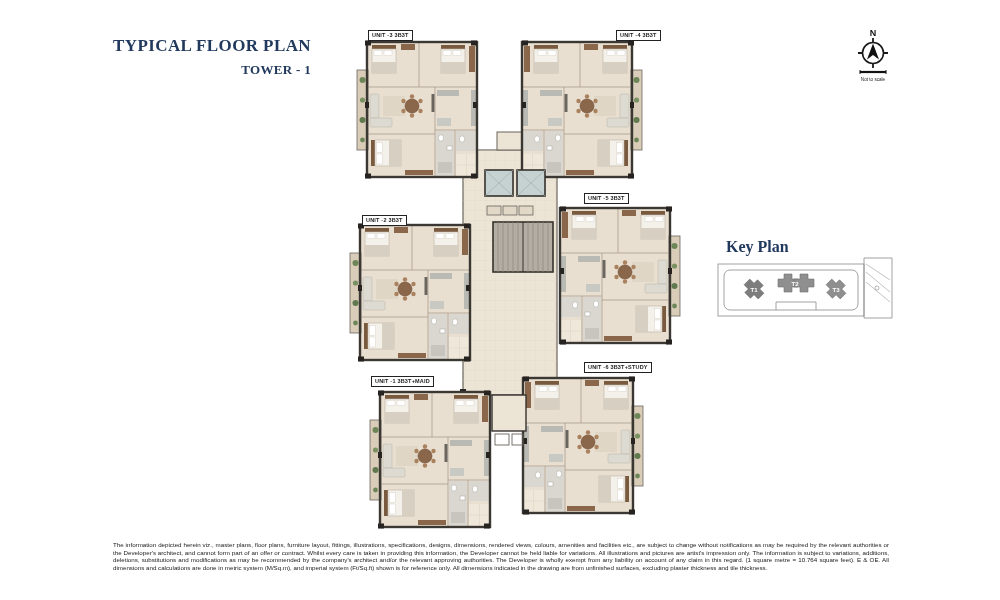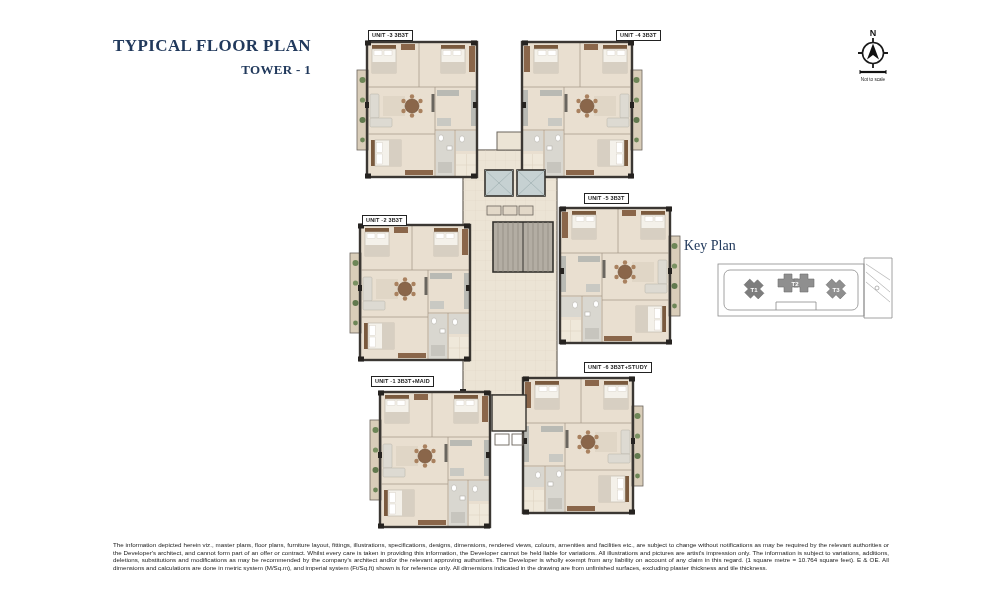--- a/index.html
+++ b/index.html
@@ -11,22 +11,22 @@
   .hdr h2{margin:6px 0 0 0;font-family:"Liberation Serif",serif;font-size:13px;font-weight:bold;letter-spacing:.3px;}
   
   .compass{position:absolute;left:852px;top:26px;width:42px;height:58px;text-align:center;}
   
   .plan{position:absolute;left:345px;top:20px;}
   
   .ulabel{position:absolute;background:#ffffff;border:1px solid #222;color:#1c1c1c;
           font-size:5.5px;font-weight:bold;letter-spacing:.2px;padding:1px 3px;line-height:1.2;
           white-space:nowrap;z-index:5;}
   
-  .kp-title{position:absolute;left:684px;top:238px;color:#21395c;font-family:"Liberation Serif",serif;
-            font-size:14px;font-weight:normal;}
+  .kp-title{position:absolute;left:726px;top:238px;color:#21395c;font-family:"Liberation Serif",serif;
+            font-size:16px;font-weight:bold;}
   .kp{position:absolute;left:716px;top:252px;}
   
   .disc{position:absolute;left:113px;top:541px;width:776px;font-size:6.2px;line-height:1.22;
         color:#1b1b1b;text-align:justify;}
 </style>
 </head>
 <body>
 
 <div id="page">
 

